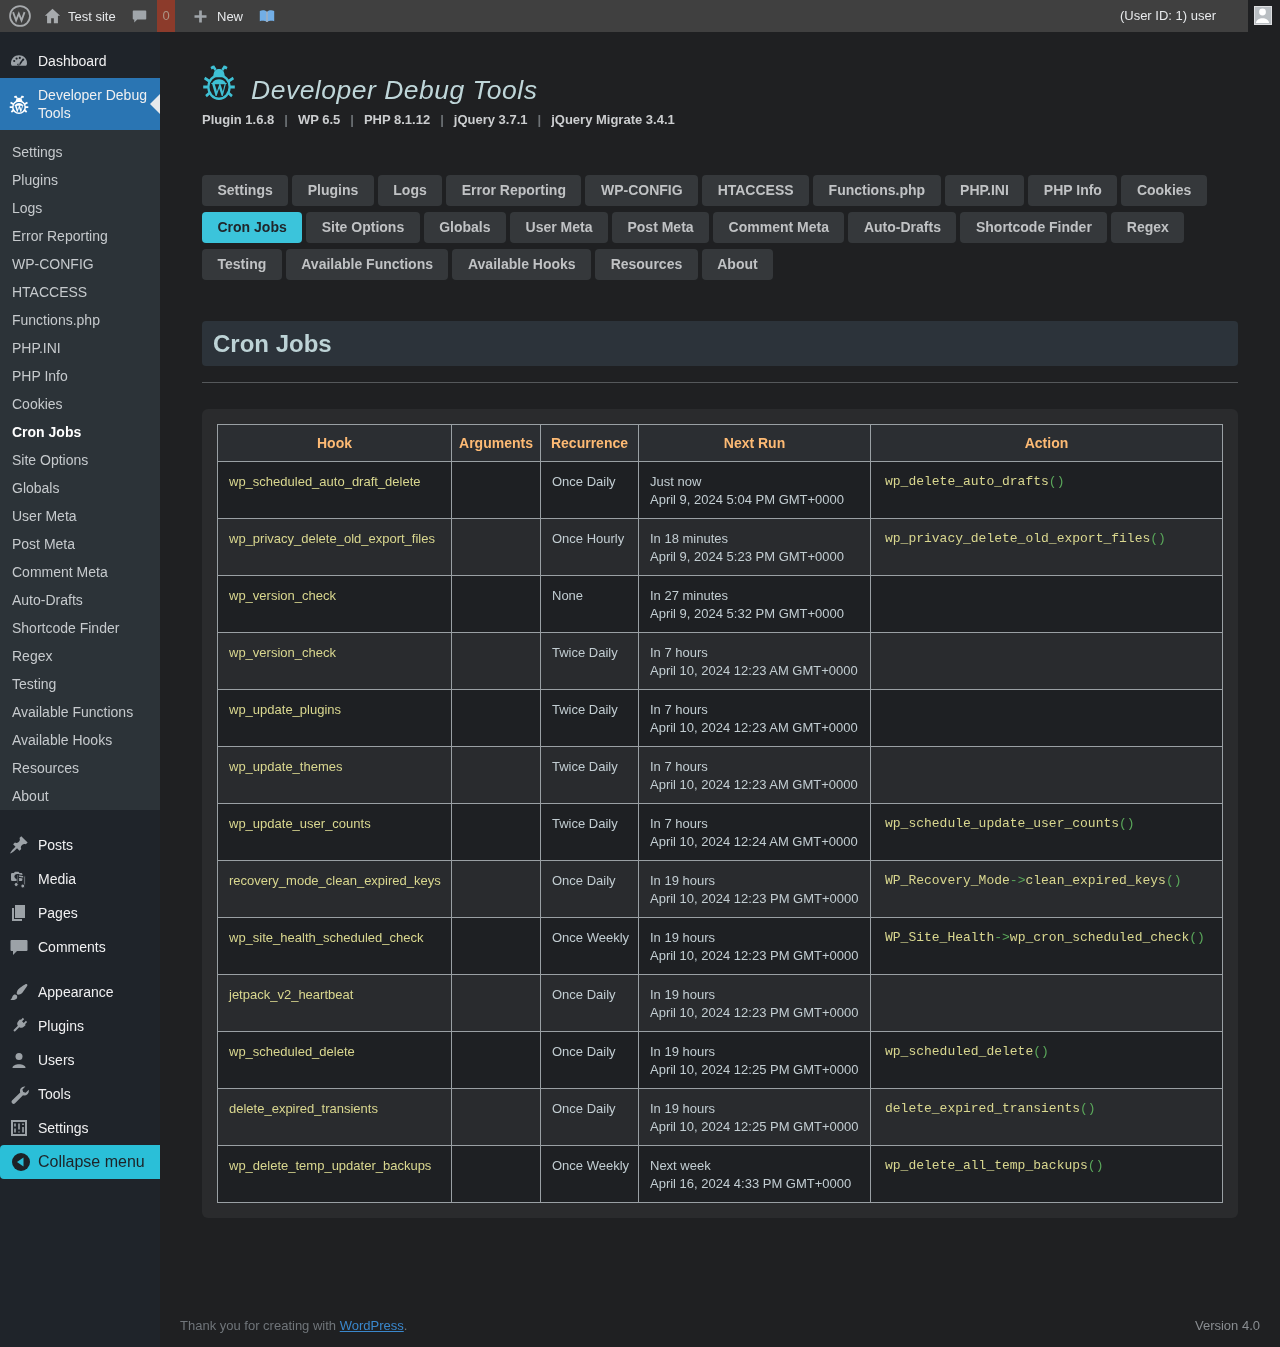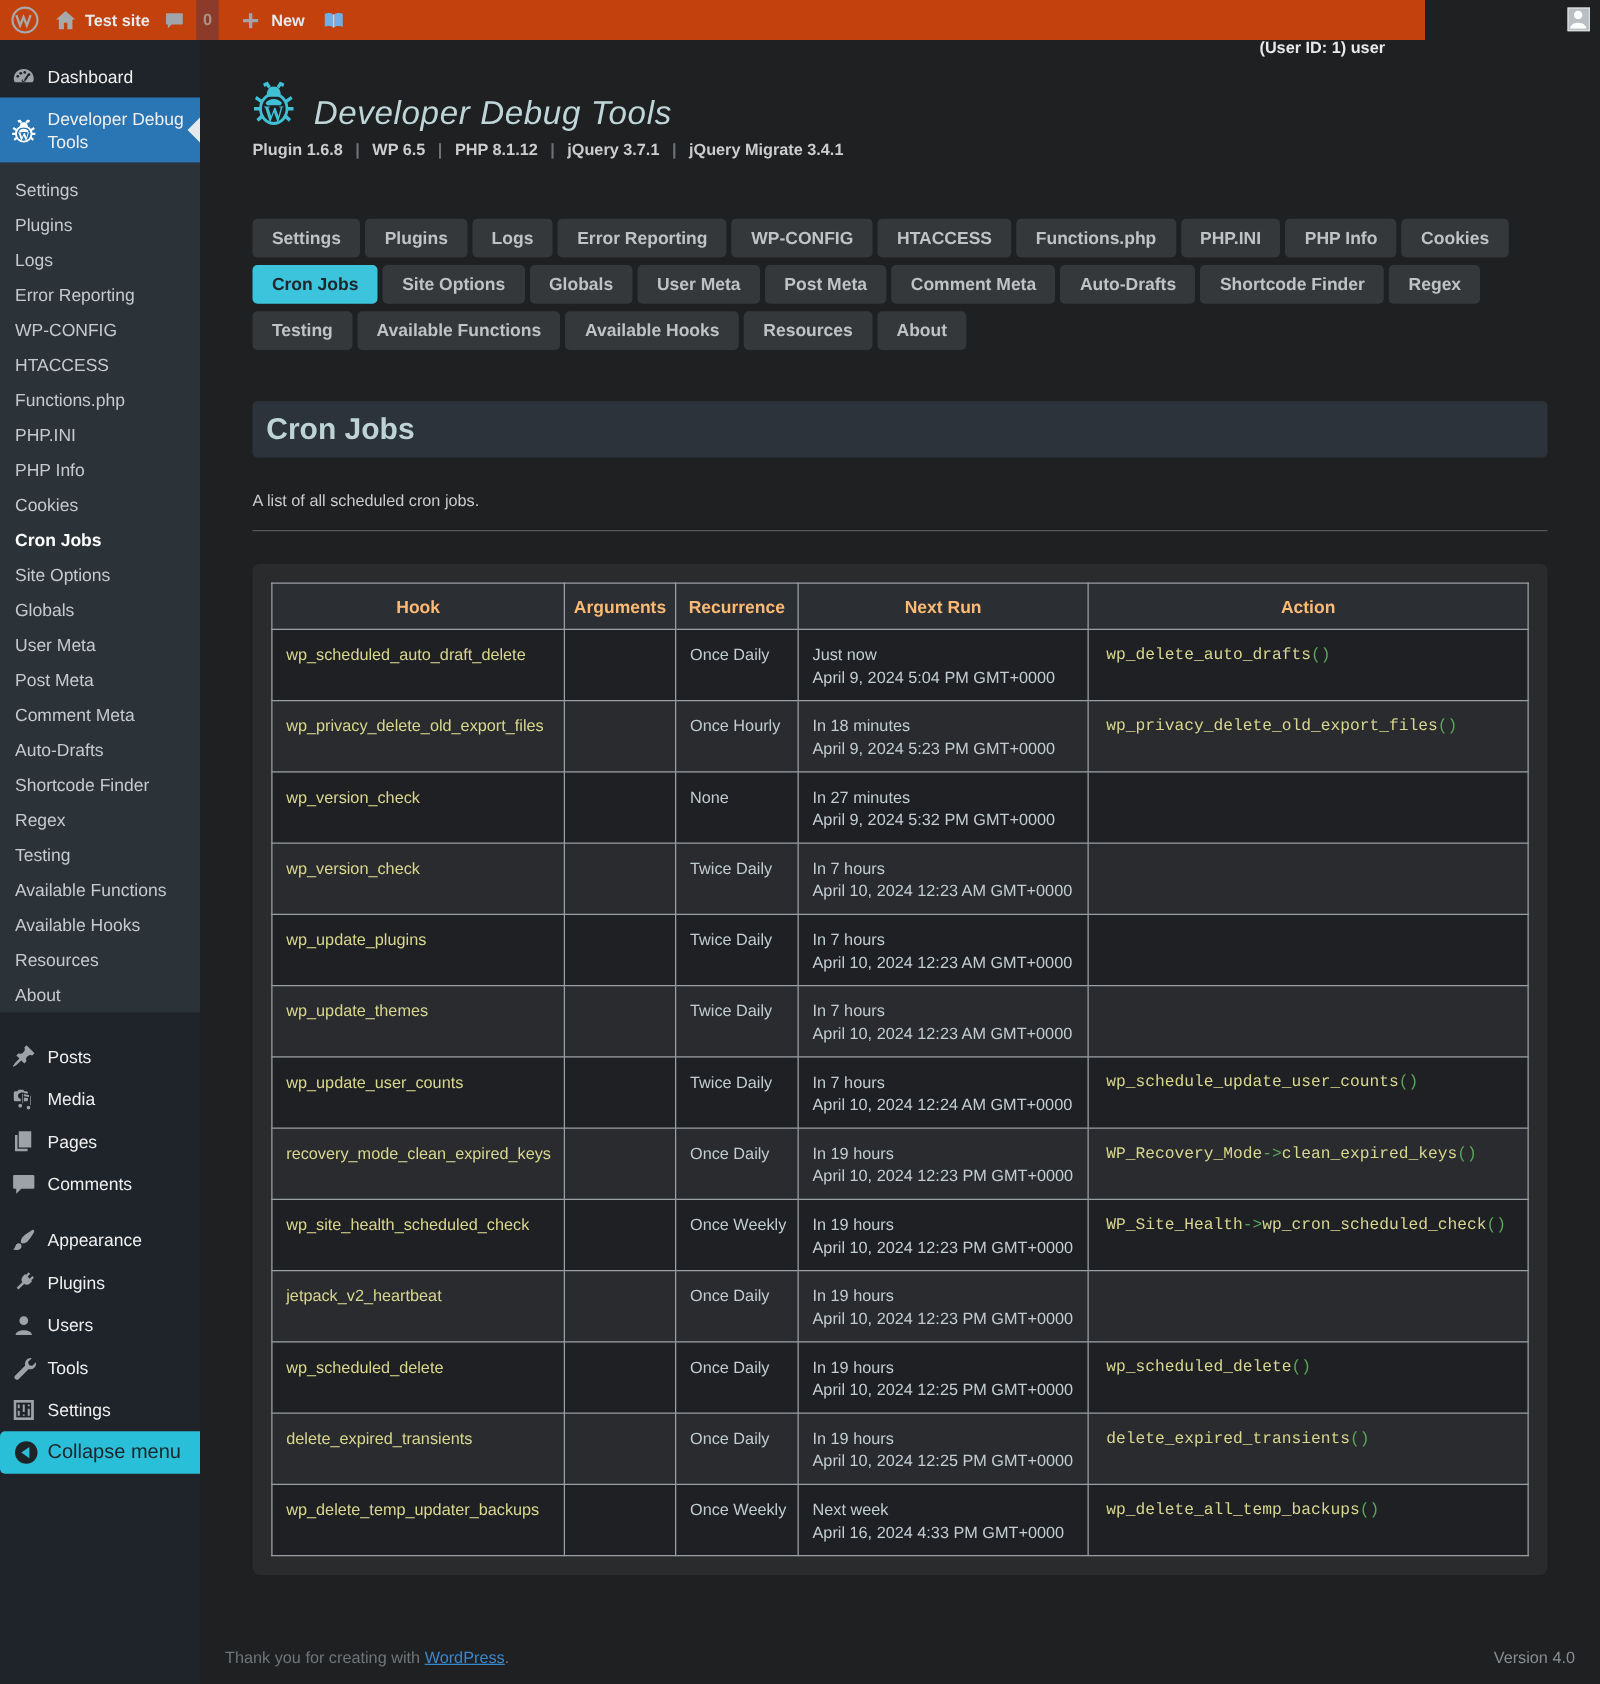--- a/index.html
+++ b/index.html
@@ -1,22 +1,22 @@
 <!DOCTYPE html>
 <html><head>
 <meta charset="utf-8">
 <style>
 * { margin:0; padding:0; box-sizing:border-box; }
 html,body { width:1280px; height:1347px; background:#1f2022; font-family:"Liberation Sans", sans-serif; position:relative; overflow:hidden; }
 
 
-#adminbar { position:absolute; left:0; top:0; width:1140px; height:32px; background:#c2410c; color:#e7e9eb; font-size:13px; z-index:50;font-weight:bold; }
+#adminbar { position:absolute; left:0; top:0; width:1248px; height:32px; background:#404040; color:#e7e9eb; font-size:13px; z-index:50; }
 #adminbar .abitem { position:absolute; top:0; height:32px; display:flex; align-items:center; }
 #adminbar .pend { position:absolute; left:157px; top:0; width:18px; height:32px; background:#8c3b2b; color:#ab9384; text-align:center; line-height:32px; font-size:13px; }
-#adminbar .abright { position:absolute; right:32px; top:0; height:32px; line-height:32px; font-size:13px; color:#e7e9eb;margin-top:22px; }
+#adminbar .abright { position:absolute; right:32px; top:0; height:32px; line-height:32px; font-size:13px; color:#e7e9eb; }
 #adminbar .avatar { position:absolute; left:1254px; top:6px; width:18px; height:19px; background:#b9bec2; border:1.5px solid #dcdde0; }
 
 
 #sidebar { position:absolute; left:0; top:32px; width:160px; height:1315px; background:#1f242a; color:#f0f0f1; font-size:14px; }
 .mi { position:relative; height:34px; line-height:34px; padding-left:38px; white-space:nowrap; }
 .mi svg { position:absolute; left:9px; top:7px; }
 .mi-active { background:#2a75b3; height:52px; line-height:18px; padding-top:8px; }
 .mi-active svg { top:16px; }
 .mi-arrow { position:absolute; right:0; top:16px; width:0; height:0; border:10px solid transparent; border-right:10px solid #e6e9ec; border-left:none; }
 #submenu { background:#2c3338; padding:8px 0 0 0; height:680px; }
@@ -273,21 +273,20 @@
     </div>
     <div class="trow">
       <span class="tab">Testing</span>
           <span class="tab">Available Functions</span>
           <span class="tab">Available Hooks</span>
           <span class="tab">Resources</span>
           <span class="tab">About</span>
     </div>
   </div>
   <div class="h2panel">Cron Jobs</div>
-  <div class="desc">A list of all scheduled cron jobs.</div>
   <hr class="sep">
   <div class="tpanel">
     <table class="cron">
       <colgroup>
             <col style="width:234px">
             <col style="width:89px">
             <col style="width:98px">
             <col style="width:232px">
             <col>
           </colgroup>

